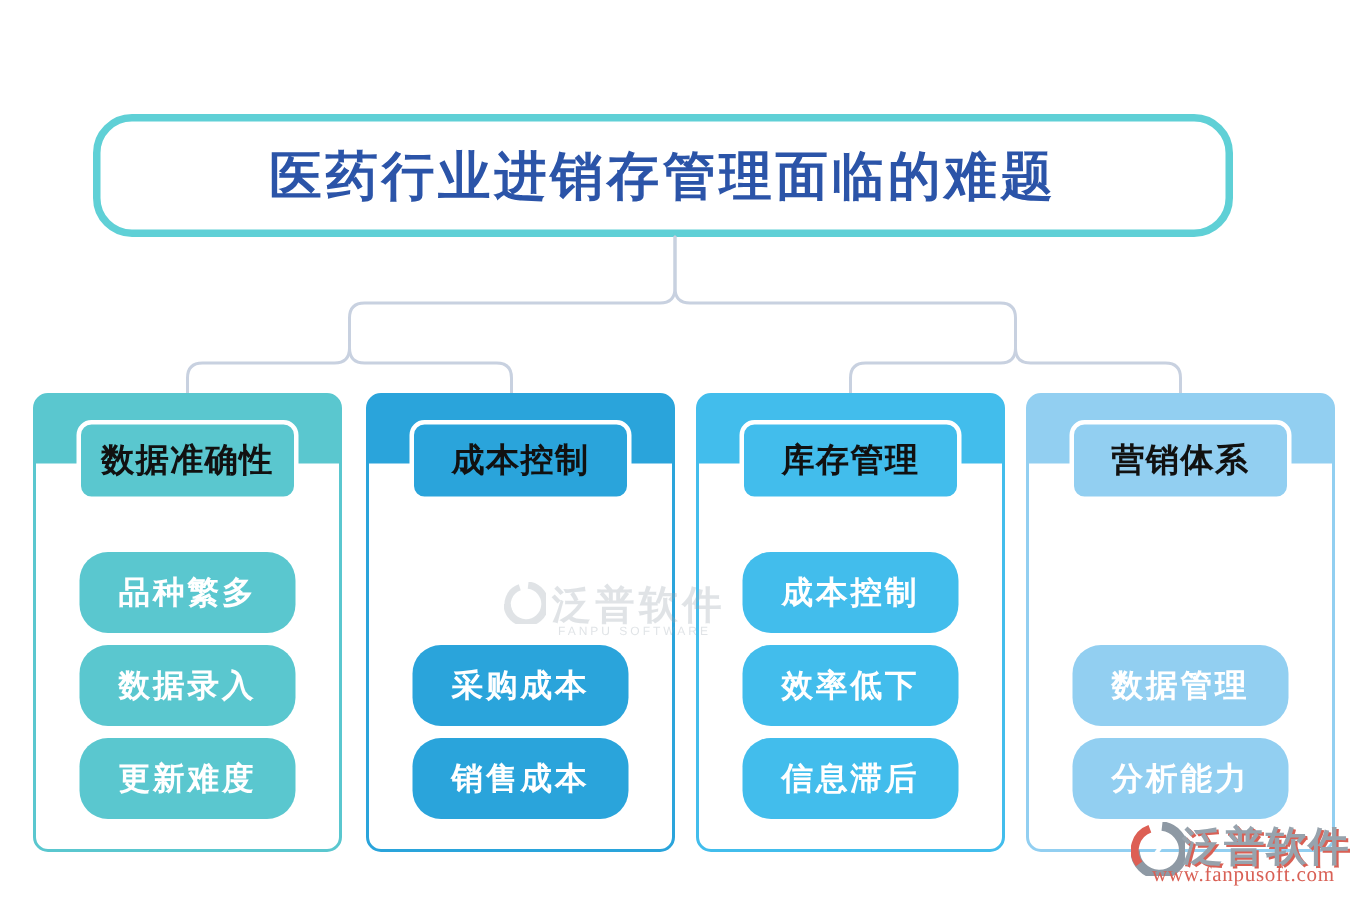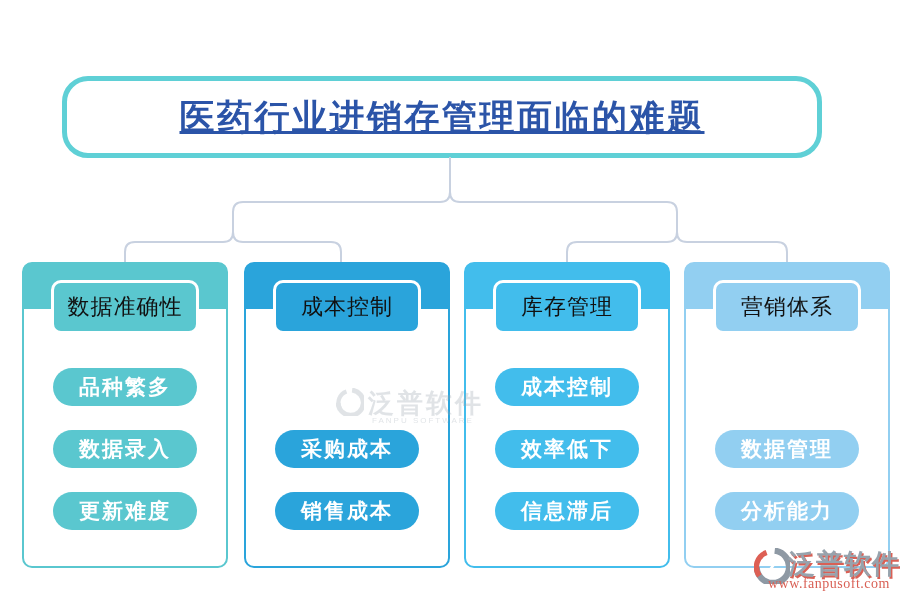--- a/index.html
+++ b/index.html
@@ -10,47 +10,47 @@
   .stage{position:absolute;inset:0;}
 
   
   .title-box{
     position:absolute;left:62px;top:76px;width:760px;height:82px;box-sizing:border-box;
     background:#fff;border:5px solid var(--title_border,#5FD0D6);border-radius:26px;
     display:flex;align-items:center;justify-content:center;
   }
   .title-text{
     font-size:35px;font-weight:bold;color:var(--title_text,#2B54A8);
-    letter-spacing:2.5px;white-space:nowrap;text-decoration:underline;
+    letter-spacing:2.5px;white-space:nowrap;
   }
 
   
   svg.connectors{position:absolute;left:0;top:0;}
   svg.connectors path{fill:none;stroke:var(--connector,#C8D1E0);stroke-width:2;stroke-linecap:round;}
 
   
   .card{
     position:absolute;top:262px;width:206px;height:306px;box-sizing:border-box;
     background:#fff;border:2px solid var(--c);border-radius:10px;
   }
   .band{
     position:absolute;top:-1px;left:-1px;right:-1px;height:46px;
     background:var(--c);border-radius:8px 8px 0 0;
   }
   .head{
     position:absolute;top:16px;left:50%;transform:translateX(-50%);
     width:148px;height:54px;box-sizing:border-box;
     background:var(--c);border:3px solid #ffffff;border-radius:10px;
     display:flex;align-items:center;justify-content:center;
-    font-size:22px;font-weight:normal;color:var(--header_text,#111);
+    font-size:22px;font-weight:bold;color:var(--header_text,#111);
     letter-spacing:1px;white-space:nowrap;
   }
   .pill{
     position:absolute;left:50%;transform:translateX(-50%);
-    width:144px;height:38px;background:var(--c);border-radius:19px;
+    width:144px;height:54px;background:var(--c);border-radius:19px;
     display:flex;align-items:center;justify-content:center;
     font-size:21px;font-weight:bold;color:var(--pill_text,#fff);
     letter-spacing:2px;white-space:nowrap;
   }
   .pill.p0{top:104px}.pill.p1{top:166px}.pill.p2{top:228px}
   .card.c0{left:22px}.card.c1{left:244px}.card.c2{left:464px}.card.c3{left:684px}
 
   
   .wm-center{position:absolute;left:332px;top:386px;width:190px;opacity:0.30;pointer-events:none;}
   .wm-center .wmc-brand{

